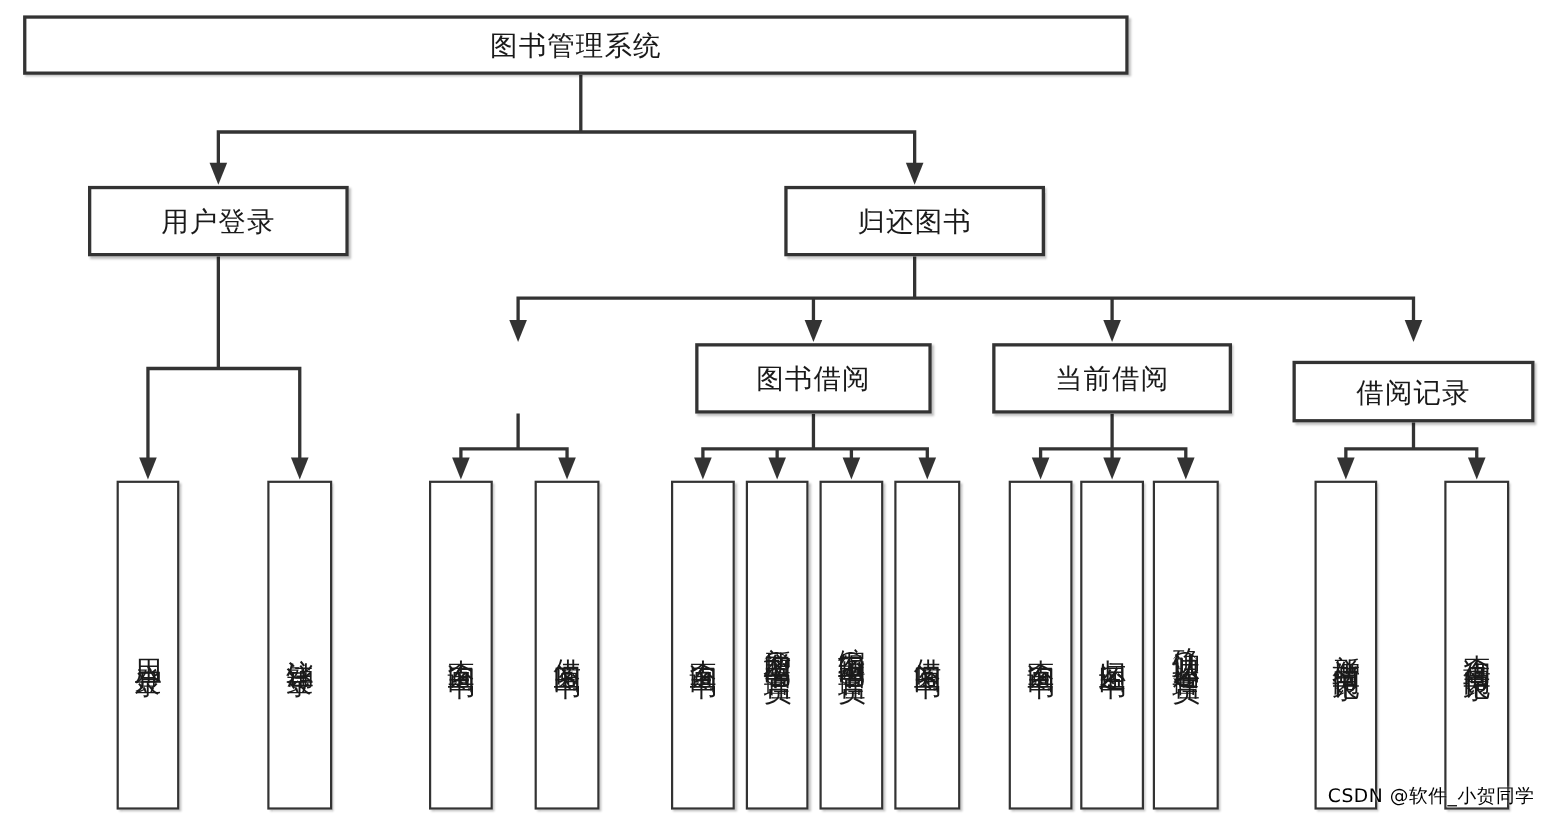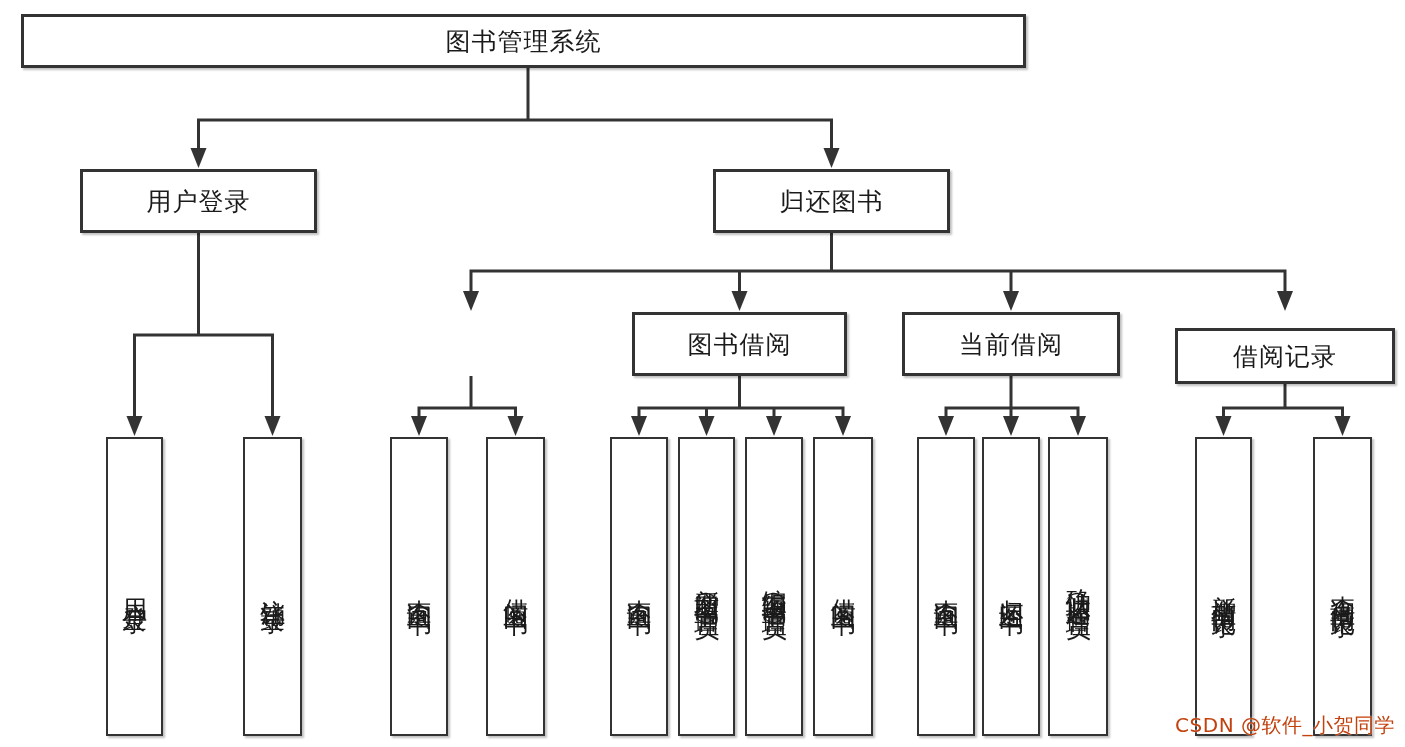--- a/index.html
+++ b/index.html
@@ -63,22 +63,22 @@
   .n-cb1  { left: 917px;  width: 58px; }
   .n-cb2  { left: 982px;  width: 58px; }
   .n-cb3  { left: 1048px; width: 60px; }
   .n-br1  { left: 1195px; width: 57px; }
   .n-br2  { left: 1313px; width: 59px; }
   .watermark {
     position: absolute;
     right: 10px;
     top: 712px;
     z-index: 5;
-    font-size: 20px;
-    color: #c2410c;
+    font-size: 17px;
+    color: #000000;
     letter-spacing: 0.5px;
     text-shadow: 0 0 2px #ffffff;
     white-space: nowrap;
   }
 </style>
 </head>
 <body>
 
 <div class="stage">
 

